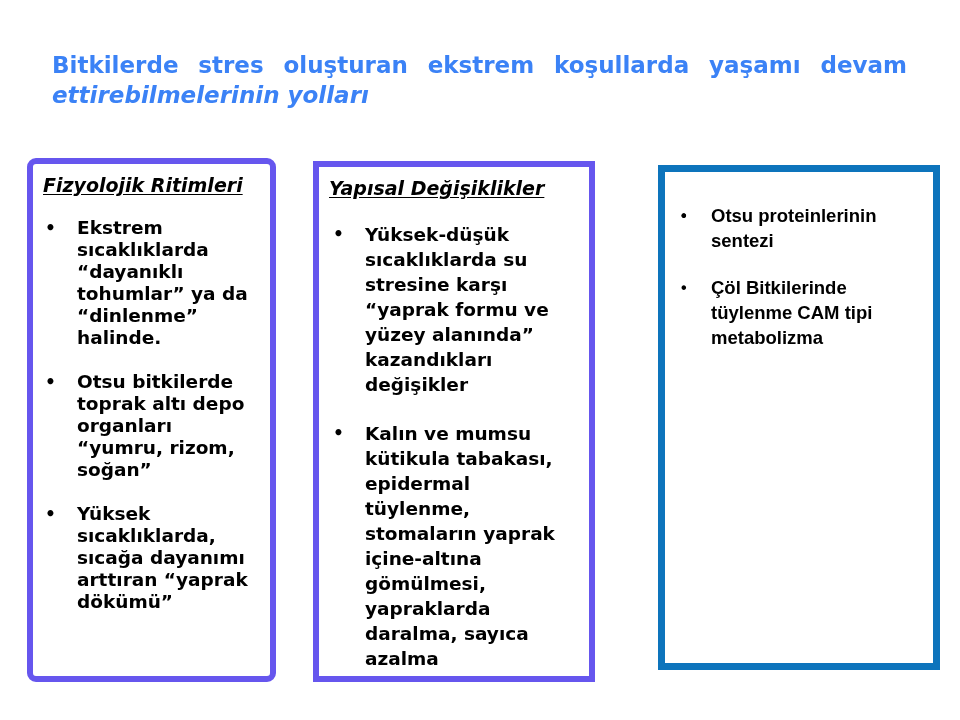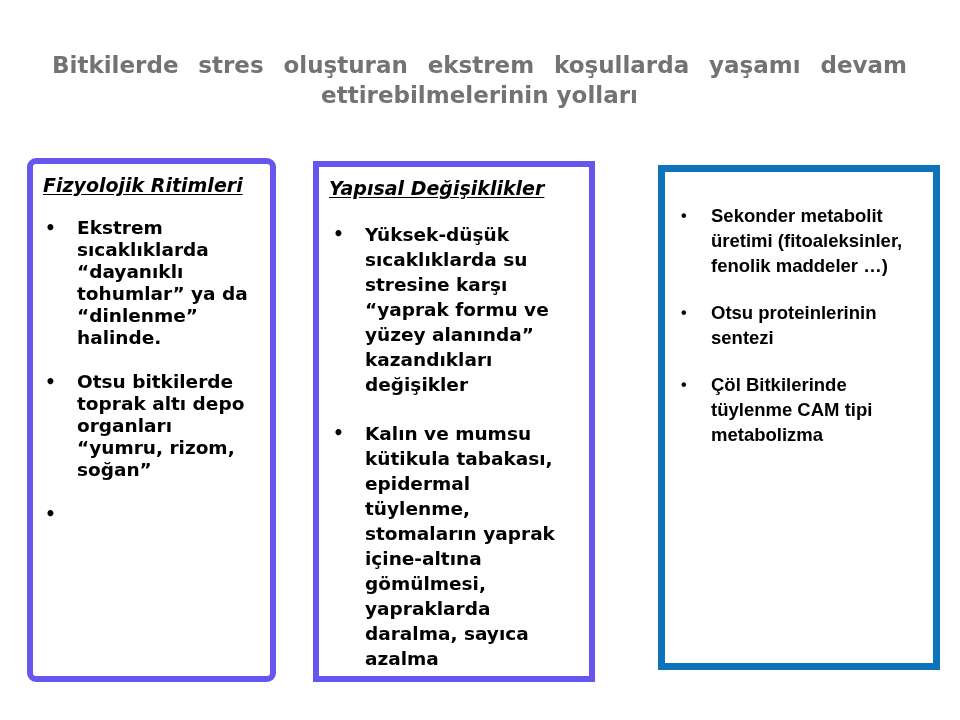--- a/index.html
+++ b/index.html
@@ -29,21 +29,22 @@
     text-align: justify;
     letter-spacing: 0px;
   }
   .slide-title .line1 {
     text-align: justify;
     text-align-last: justify;
     display: block;
   }
   .slide-title .line2 {
     display: block;
-    text-align: center;
+    text-align: left;
+    font-style: italic;
   }
 
   
   .box {
     position: absolute;
     background: #ffffff;
     box-sizing: border-box;
     overflow: hidden;
   }
   .box-1 {
@@ -164,39 +165,40 @@
   }
   .box-3 ul.bullets > li .bullet-dot {
     font-size: 16px;
     left: 8px;
     top: 0px;
   }
 </style>
 </head>
 <body style="background: rgb(255, 255, 255);">
 
-<div class="slide-title" style="color: #737373;">
+<div class="slide-title" style="color: #3b82f6;">
   <span class="line1">Bitkilerde stres oluşturan ekstrem koşullarda yaşamı devam</span>
   <span class="line2">ettirebilmelerinin yolları</span>
 </div>
 
 <div class="box box-1" style="border-color: rgb(102, 86, 238);">
   <div class="box-inner">
     <div class="box-heading">Fizyolojik Ritimleri</div>
     <ul class="bullets">
       <li>
         <span class="bullet-dot">•</span>
         <span class="bullet-text">Ekstrem sıcaklıklarda “dayanıklı tohumlar” ya da “dinlenme” halinde.</span>
       </li>
       <li>
         <span class="bullet-dot">•</span>
         <span class="bullet-text">Otsu bitkilerde toprak altı depo organları “yumru, rizom, soğan”</span>
       </li>
       <li>
         <span class="bullet-dot">•</span>
+        <span class="bullet-text">Yüksek sıcaklıklarda, sıcağa dayanımı arttıran “yaprak dökümü”</span>
       </li>
     </ul>
   </div>
 </div>
 
 <div class="box box-2" style="border-color: rgb(102, 86, 238);">
   <div class="box-inner">
     <div class="box-heading">Yapısal Değişiklikler</div>
     <ul class="bullets">
       <li>
@@ -209,21 +211,20 @@
       </li>
     </ul>
   </div>
 </div>
 
 <div class="box box-3" style="border-color: rgb(13, 116, 188);">
   <div class="box-inner">
     <ul class="bullets">
       <li>
         <span class="bullet-dot">•</span>
-        <span class="bullet-text">Sekonder metabolit üretimi (fitoaleksinler, fenolik maddeler …)</span>
       </li>
       <li>
         <span class="bullet-dot">•</span>
         <span class="bullet-text">Otsu proteinlerinin sentezi</span>
       </li>
       <li>
         <span class="bullet-dot">•</span>
         <span class="bullet-text">Çöl Bitkilerinde tüylenme CAM tipi metabolizma</span>
       </li>
     </ul>

